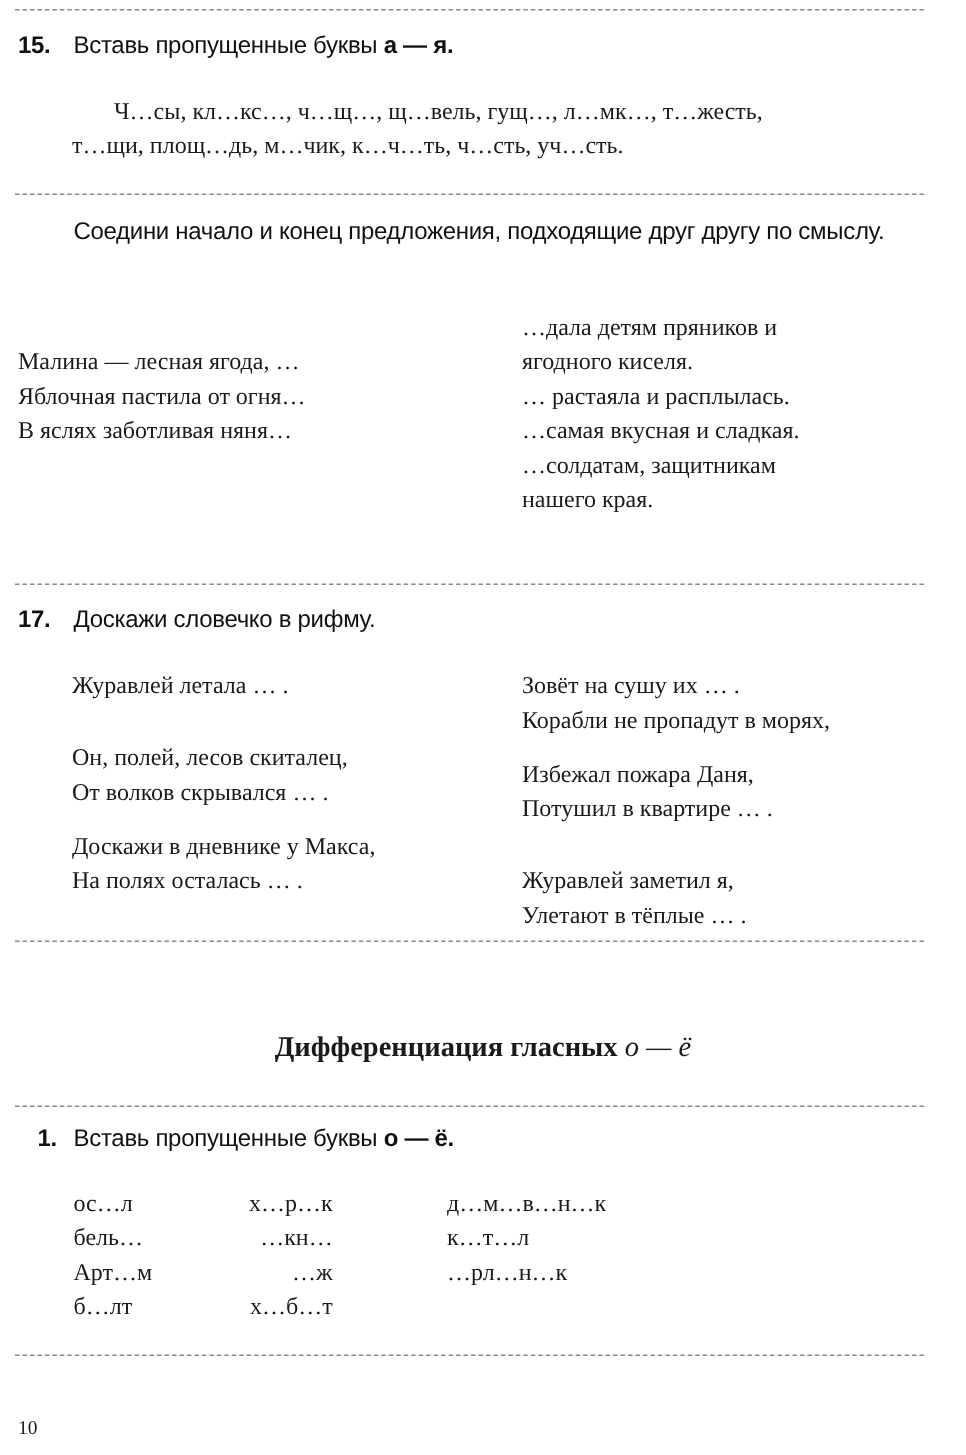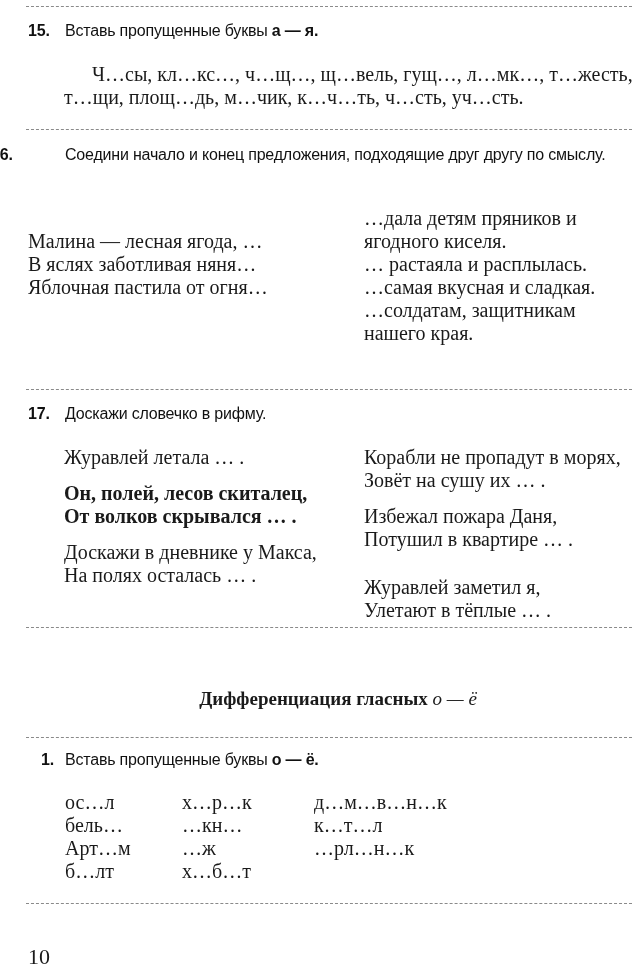--- a/index.html
+++ b/index.html
@@ -1,29 +1,29 @@
 <!DOCTYPE html>
 <html><head>
 <meta charset="utf-8">
 <style>
   html, body { margin: 0; padding: 0; background: #ffffff; }
   body { width: 644px; height: 970px; position: relative; overflow: hidden; color: #1a1a1a; }
-  .page { position: absolute; left: 16px; top: 0; width: 548px; height: 970px; }
+  .page { position: absolute; left: 0; top: 0; width: 548px; height: 970px; }
   .dash { position: absolute; left: 10px; width: 606px; height: 0; border-top: 1.5px dashed #8a8a8a; }
   .task-title { position: absolute; left: 12px; font-family: "Liberation Sans", "DejaVu Sans", sans-serif; font-size: 16px; font-weight: normal; color: #111; line-height: 22px; letter-spacing: -0.2px; }
   .task-title .num { font-weight: bold; display: inline-block; width: 37px; }
   .task-title .b { font-weight: bold; }
   .task-title.two-line { width: 605px; padding-left: 37px; text-indent: -37px; box-sizing: border-box; }
-  .serif { font-family: "Liberation Serif", "DejaVu Serif", serif; font-size: 20px; color: #1a1a1a; line-height: 23px; }
+  .serif { font-family: "Liberation Serif", "DejaVu Serif", serif; font-size: 16px; color: #1a1a1a; line-height: 23px; }
   .abs { position: absolute; }
   .line { white-space: nowrap; }
   .heading { position: absolute; left: 0; width: 644px; text-align: center; font-family: "Liberation Serif", "DejaVu Serif", serif; font-size: 19px; font-weight: bold; top: 688px; }
   .heading i { font-style: italic; font-weight: normal; }
   .grid-col { position: absolute; }
-  .pagenum { position: absolute; left: 12px; top: 944px; font-family: "Liberation Serif", "DejaVu Serif", serif; font-size: 22px; }
+  .pagenum { position: absolute; left: 12px; top: 944px; font-family: "Liberation Serif", "DejaVu Serif", serif; font-size: 13px; }
 </style>
 </head>
 <body>
 
 <div class="page">
 
   <div class="dash" style="top:6px;"></div>
   <div class="task-title" style="top:20px;">
     <span class="num">15.</span><span>Вставь пропущенные буквы </span><span class="b">а — я.</span>
   </div>
@@ -31,54 +31,54 @@
   <div class="abs serif line" style="left:48px; top:86px;">т…щи, площ…дь, м…чик, к…ч…ть, ч…сть, уч…сть.</div>
 
   <div class="dash" style="top:129px;"></div>
   <div class="task-title two-line" style="top:144px;">
     <span class="num">16.</span><span>Соедини начало и конец предложения, подходящие друг другу по смыслу.</span>
   </div>
 
   <div class="abs serif" style="left:12px; top:207px;">
     <div class="line" style="height:23px;"></div>
     <div class="line">Малина — лесная ягода, …</div>
+    <div class="line">Яблочная пастила от огня…</div>
     <div class="line">В яслях заботливая няня…</div>
-    <div class="line">Яблочная пастила от огня…</div>
   </div>
   <div class="abs serif" style="left:348px; top:207px;">
     <div class="line">…дала детям пряников и</div>
     <div class="line">ягодного киселя.</div>
     <div class="line">… растаяла и расплылась.</div>
     <div class="line">…самая вкусная и сладкая.</div>
     <div class="line">…солдатам, защитникам</div>
     <div class="line">нашего края.</div>
   </div>
 
   <div class="dash" style="top:389px;"></div>
   <div class="task-title" style="top:403px;">
     <span class="num">17.</span><span>Доскажи словечко в рифму.</span>
   </div>
 
   <div class="abs serif" style="left:48px; top:446px;">
     <div>
       <div class="line">Журавлей летала … .</div>
     </div>
-    <div style="margin-top:13px;font-weight:bold;">
+    <div style="margin-top:25px;">
       <div class="line">Он, полей, лесов скиталец,</div>
       <div class="line">От волков скрывался … .</div>
     </div>
     <div style="margin-top:13px;">
       <div class="line">Доскажи в дневнике у Макса,</div>
       <div class="line">На полях осталась … .</div>
     </div>
   </div>
   <div class="abs serif" style="left:348px; top:446px;">
     <div>
+      <div class="line">Зовёт на сушу их … .</div>
       <div class="line">Корабли не пропадут в морях,</div>
-      <div class="line">Зовёт на сушу их … .</div>
     </div>
     <div style="margin-top:13px;">
       <div class="line">Избежал пожара Даня,</div>
       <div class="line">Потушил в квартире … .</div>
     </div>
     <div style="margin-top:25px;">
       <div class="line">Журавлей заметил я,</div>
       <div class="line">Улетают в тёплые … .</div>
     </div>
   </div>
@@ -93,21 +93,21 @@
   <div class="task-title" style="top:749px;">
     <span class="num" style="width:37px; padding-left:13px; box-sizing:border-box;">1.</span><span>Вставь пропущенные буквы </span><span class="b">о — ё.</span>
   </div>
 
   <div class="grid-col serif" style="left:49px; top:791px;">
     <div class="line">ос…л</div>
     <div class="line">бель…</div>
     <div class="line">Арт…м</div>
     <div class="line">б…лт</div>
   </div>
-  <div class="grid-col serif" style="left:166px; top:791px;">
+  <div class="grid-col serif" style="left:166px; top:791px;text-align:right;">
     <div class="line">х…р…к</div>
     <div class="line">…кн…</div>
     <div class="line">…ж</div>
     <div class="line">х…б…т</div>
   </div>
   <div class="grid-col serif" style="left:298px; top:791px;">
     <div class="line">д…м…в…н…к</div>
     <div class="line">к…т…л</div>
     <div class="line">…рл…н…к</div>
   </div>

